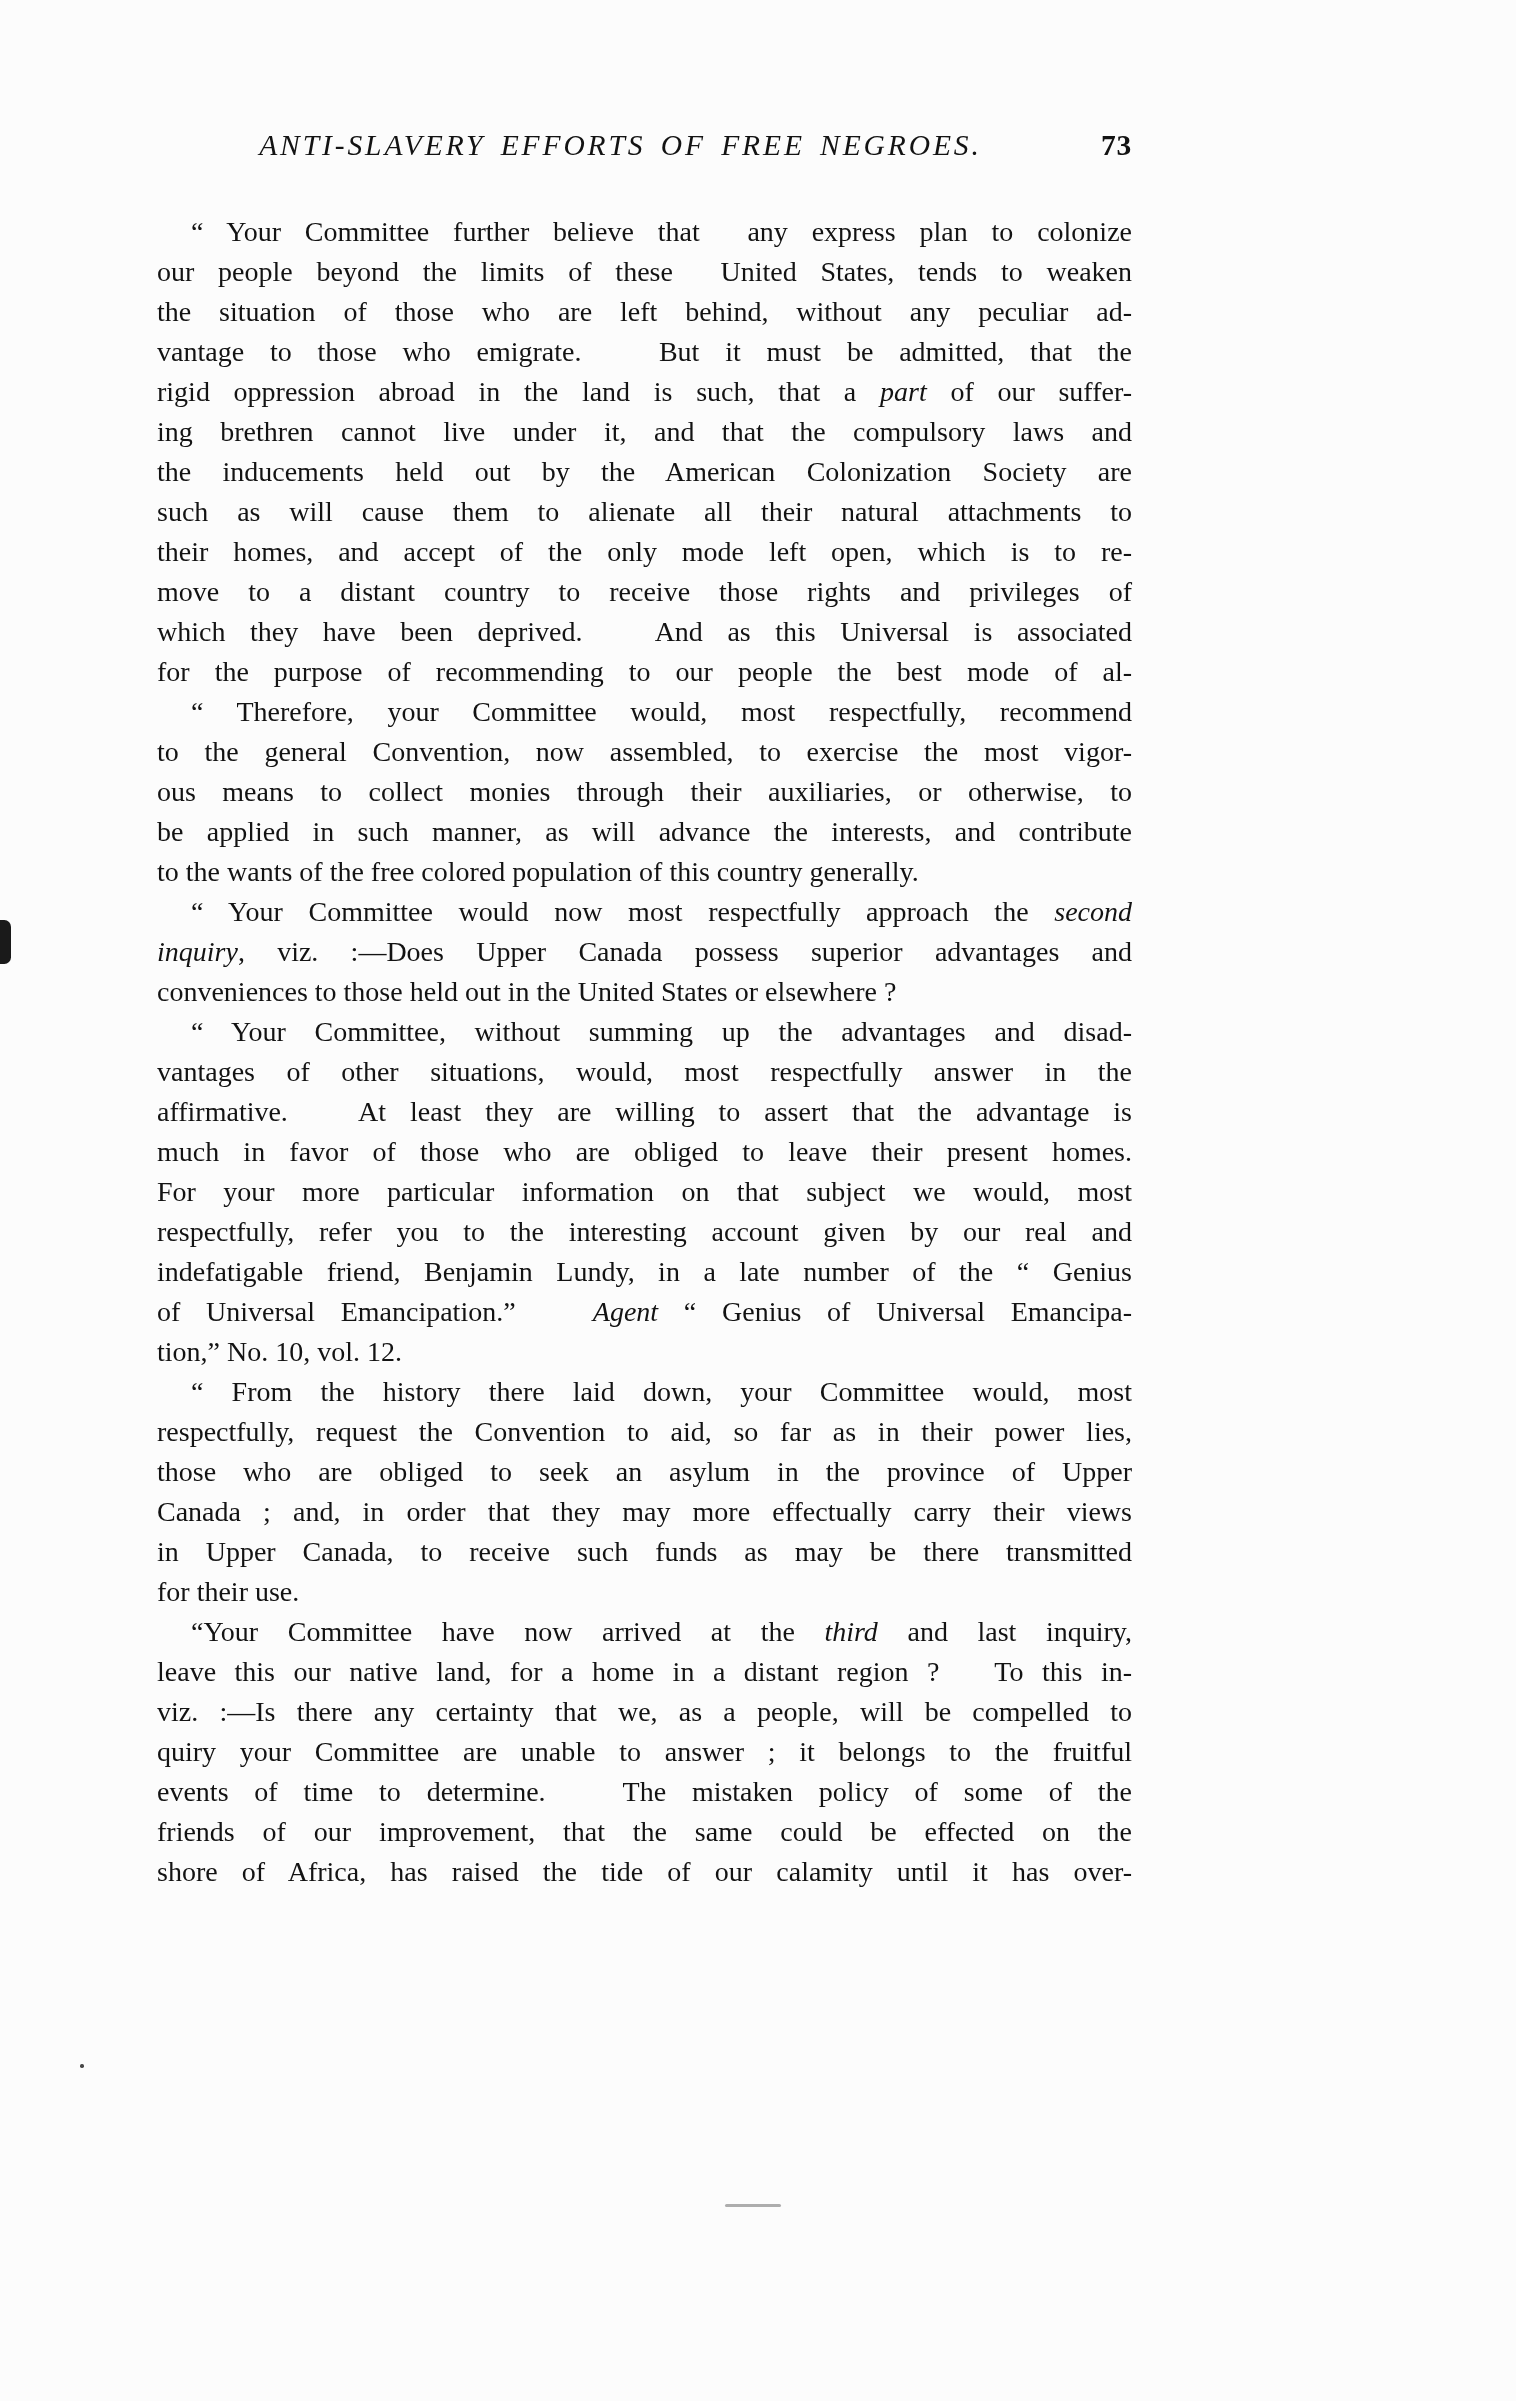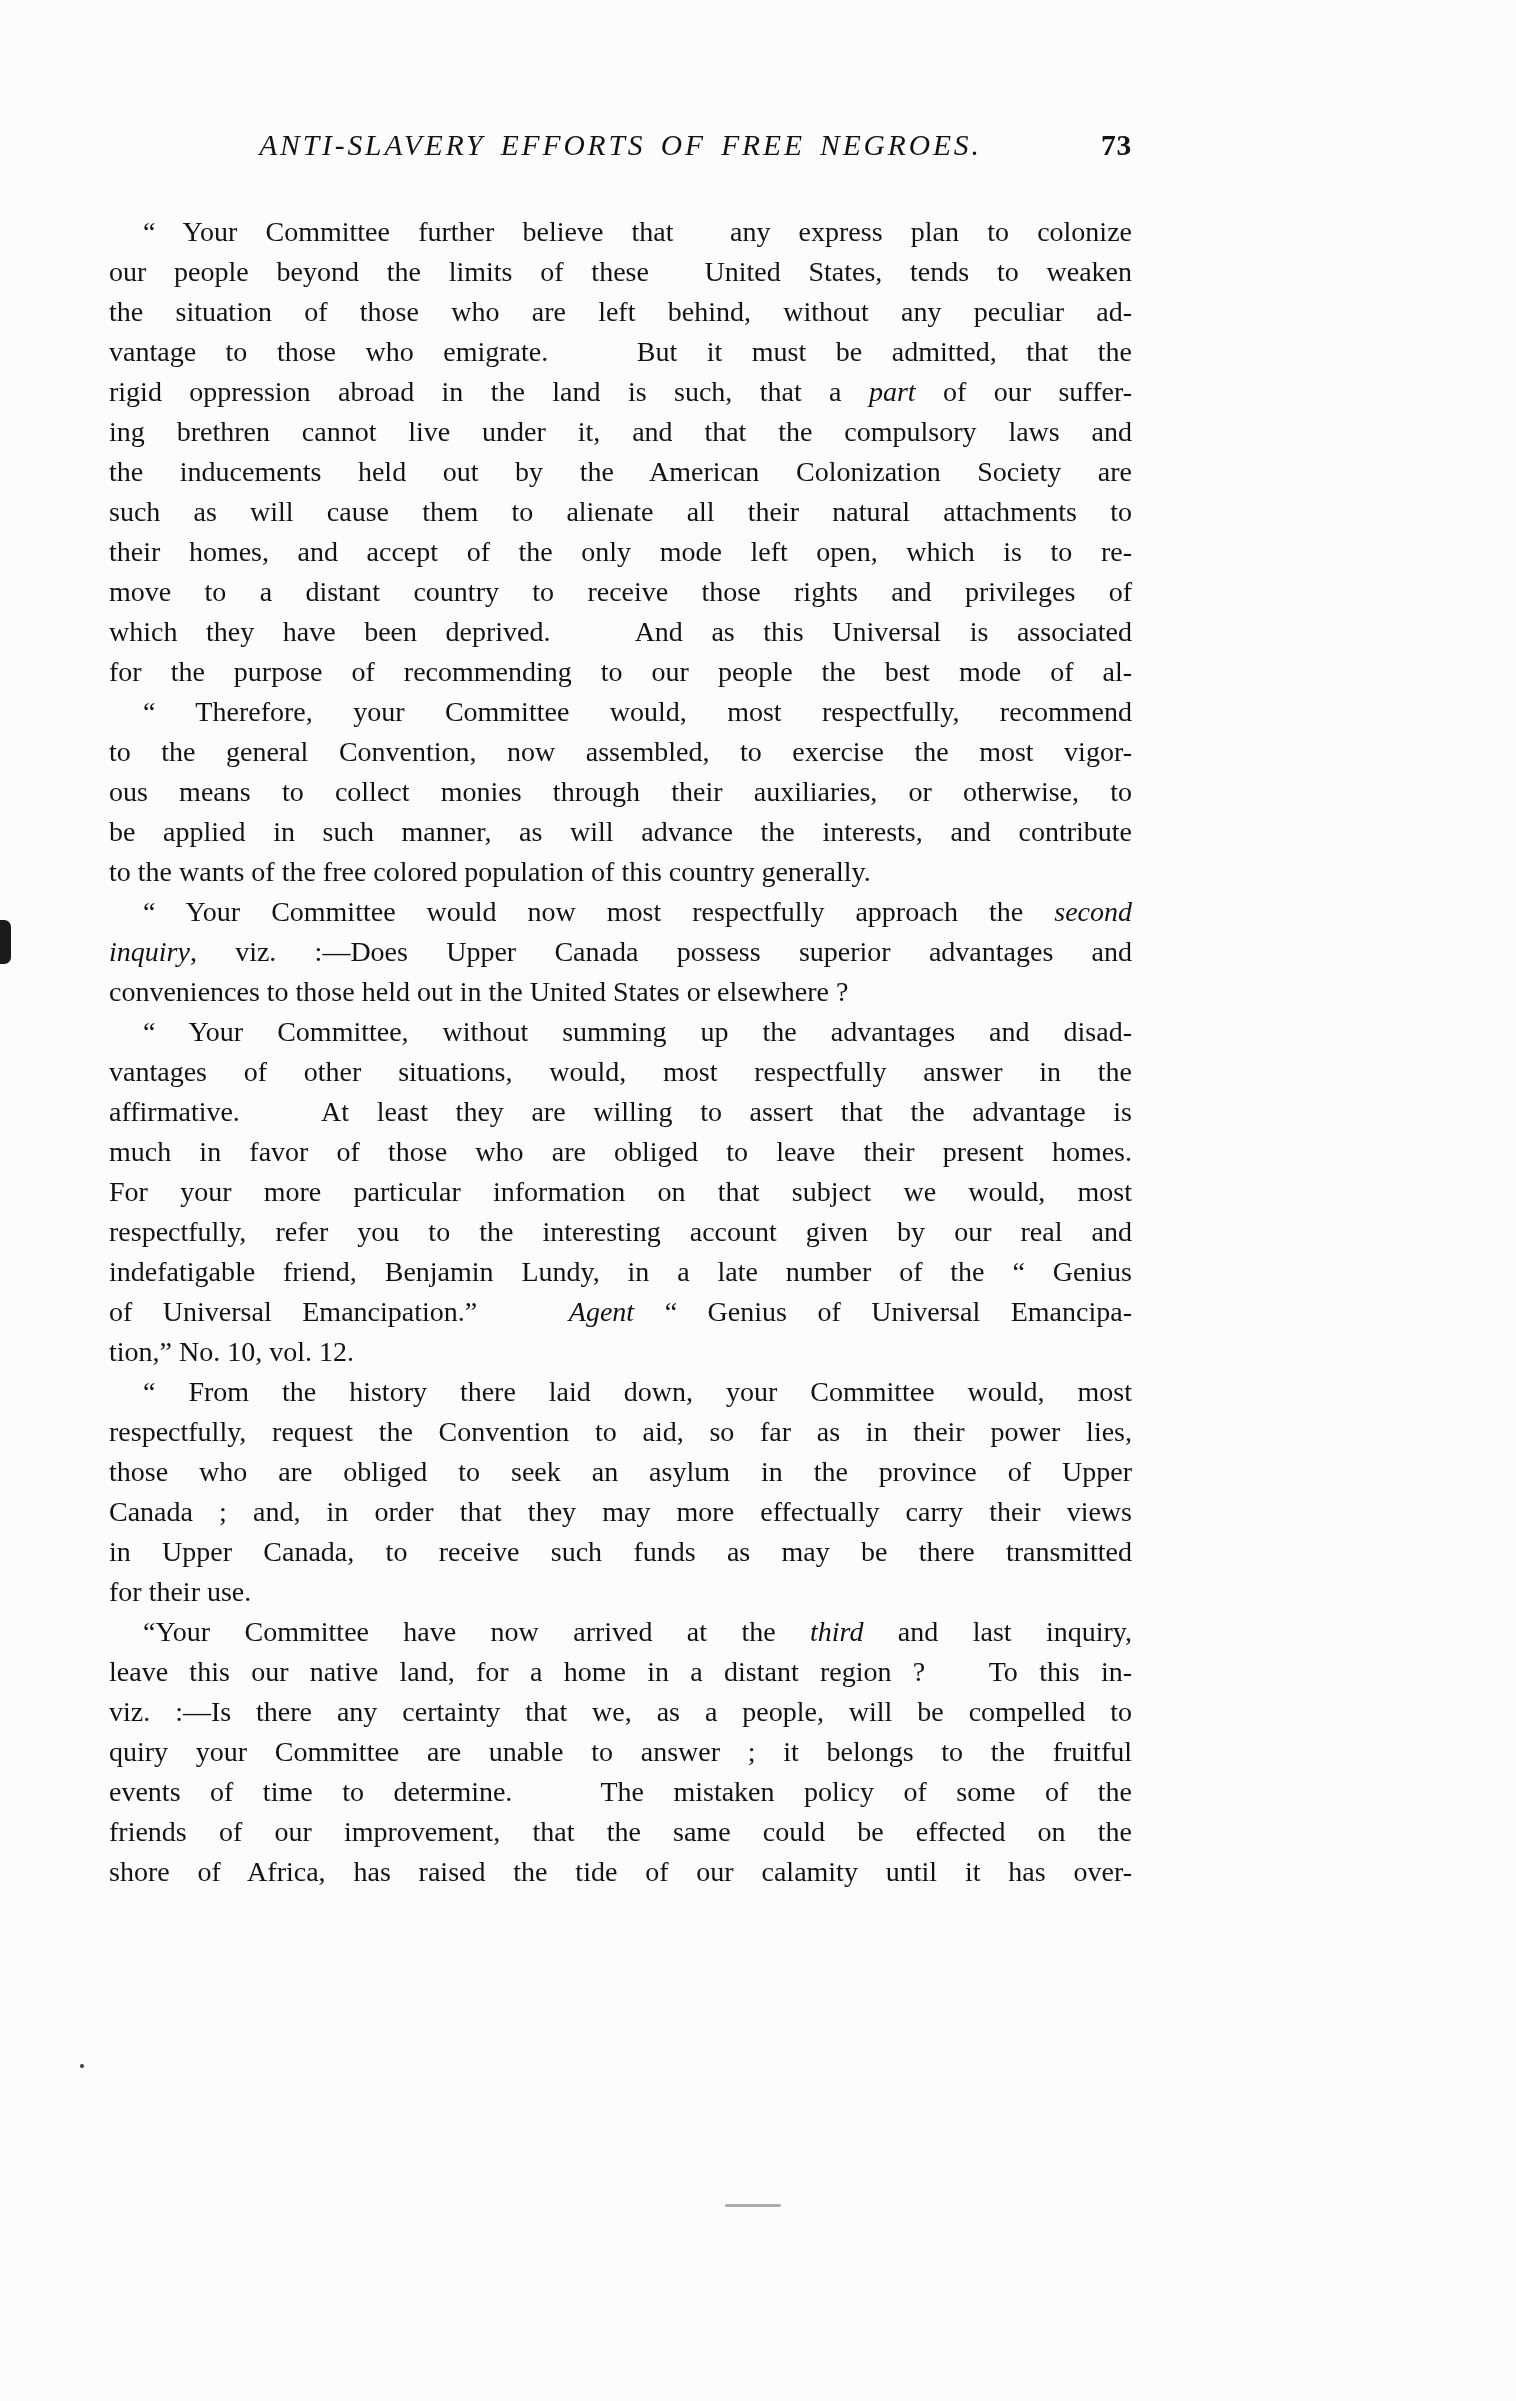--- a/index.html
+++ b/index.html
@@ -43,20 +43,21 @@
   .body-text {
     margin-top: 47px;
     font-size: 28px;
     line-height: 40px;
   }
   .paragraph { margin: 0; }
   .line {
     height: 40px;
     white-space: pre-wrap;
     text-align: left;
+    margin-left: 48px;
   }
   .line.just {
     text-align: justify;
     text-align-last: justify;
   }
   .line.first { text-indent: 34px; }
   .line i { font-style: italic; }
   
   .speck {
     position: absolute;

